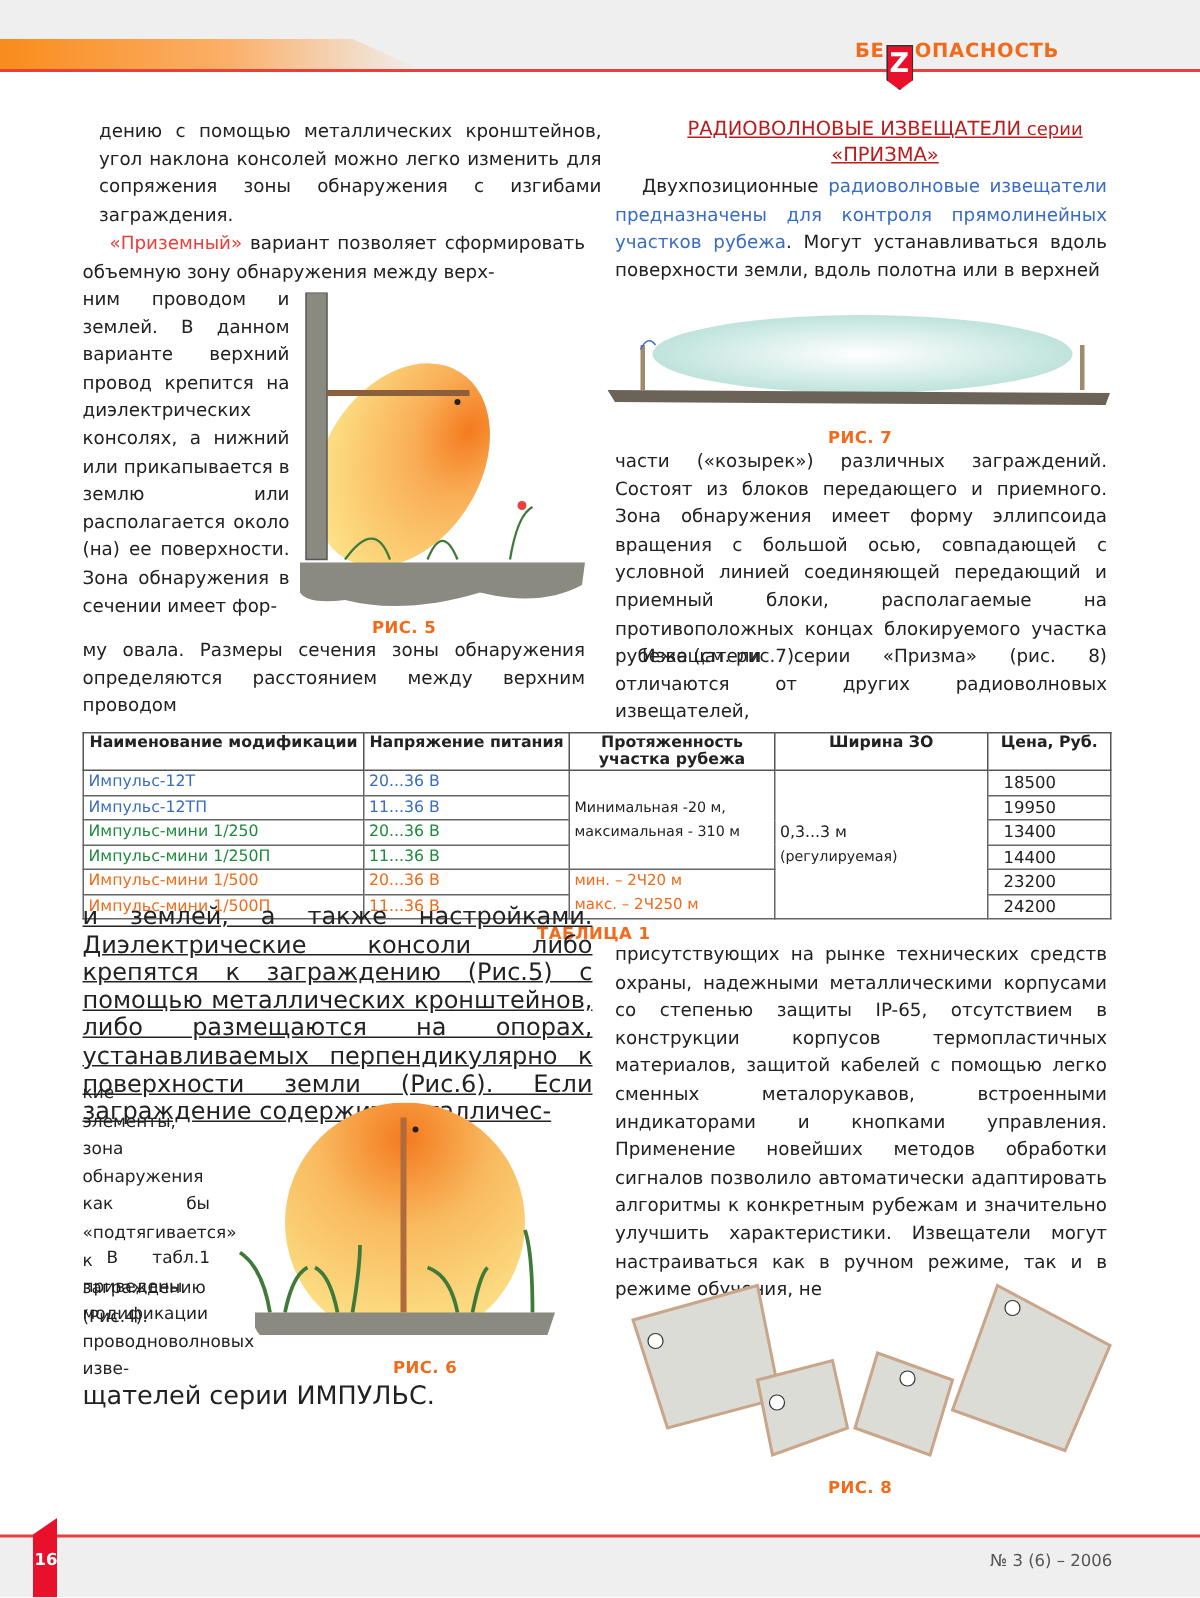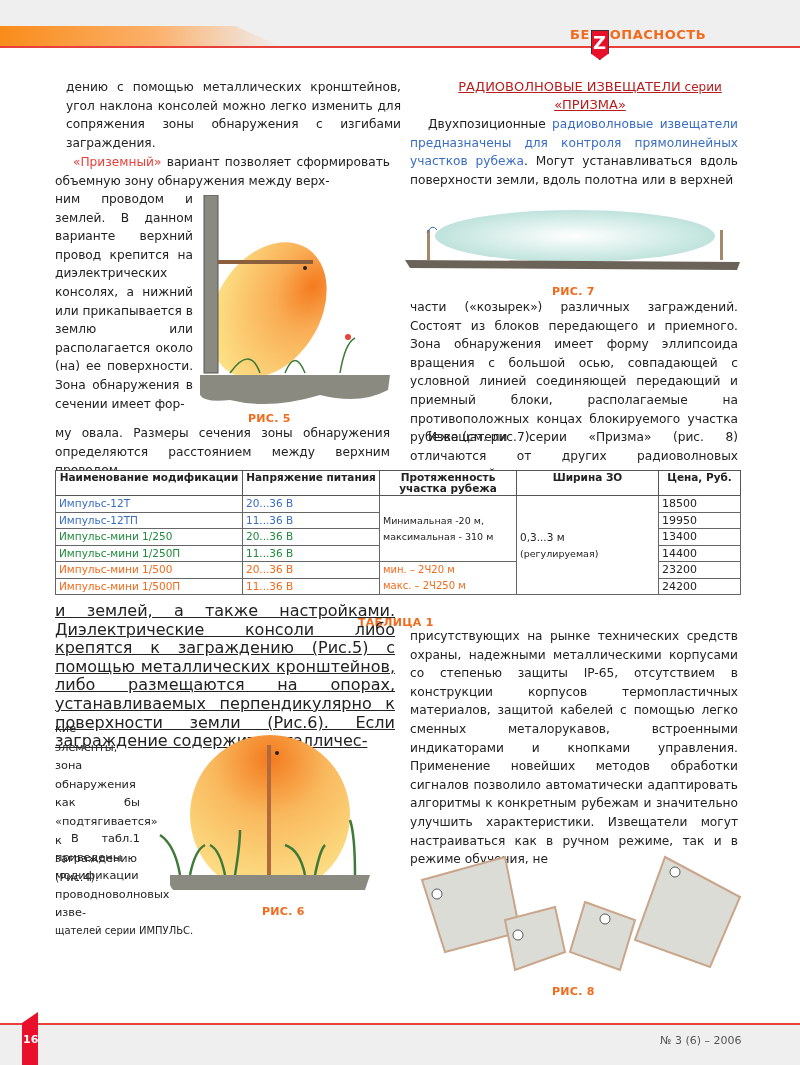--- a/index.html
+++ b/index.html
@@ -8,24 +8,24 @@
   .header-band { position:absolute; left:0; top:26px; width:280px; height:20px; background:linear-gradient(90deg,#f98c1a 0%,#fbb06a 55%,#f3dac4 85%,rgba(239,239,239,0) 100%); clip-path:polygon(0 0,235px 0,280px 100%,0 100%); }
   .header-line { position:absolute; left:0; top:46px; width:800px; height:2px; background:#e8403a; }
   .brand { position:absolute; left:370px; top:27px; font-family:"DejaVu Sans", sans-serif; font-weight:bold; font-size:13px; color:#f26a1b; letter-spacing:0.5px; }
   .brand .z { display:inline-block; width:16px; height:28px; margin:0 1px; vertical-align:-10px; background:#e8102a; color:#fff; text-align:center; font-size:18px; line-height:24px; clip-path:polygon(0 0,100% 0,100% 78%,50% 100%,0 78%); border:1px solid #333; }
   .p { position:absolute; font-size:12.2px; line-height:18.6px; text-align:justify; color:#222; }
   .p span.hl-red { color:#e8403a; }
   .p span.hl-blue { color:#3a6dc2; }
   .heading { position:absolute; left:420px; top:78px; width:340px; text-align:center; color:#b91c1c; font-size:13px; line-height:17px; text-decoration:underline; }
   .heading small { font-size:12px; }
   .cap { position:absolute; font-weight:bold; font-size:11px; color:#f26a1b; letter-spacing:0.3px; }
-  table.t1 { position:absolute; left:55px; top:470px; width:686px; border-collapse:collapse; font-size:10.5px; }
+  table.t1 { position:absolute; left:55px; top:488px; width:686px; border-collapse:collapse; font-size:10.5px; }
   table.t1 th { border:1.5px solid #555; font-weight:bold; font-size:10.5px; line-height:11px; padding:1px 3px; text-align:center; vertical-align:top; background:#fff; }
   table.t1 td { border:1.5px solid #666; padding:0 3px; height:15.5px; line-height:15px; vertical-align:middle; }
-  table.t1 td.price { padding-right:36px; font-size:11px; }
+  table.t1 td.price { text-align:right; padding-right:36px; font-size:11px; }
   .c-blue { color:#3a6dc2; } .c-green { color:#1f8a3c; } .c-orange { color:#f26a1b; }
   .footer { position:absolute; left:0; top:1024px; width:800px; height:41px; background:#efefef; }
   .footer-line { position:absolute; left:0; top:1023px; width:800px; height:2px; background:#e8403a; }
   .pagetab { position:absolute; left:22px; top:1012px; width:16px; height:53px; background:#e8102a; clip-path:polygon(0 11px,100% 0,100% 100%,0 100%); }
   .pagenum { position:absolute; left:23px; top:1033px; font-weight:bold; font-size:11px; color:#fff; }
   .issue { position:absolute; left:660px; top:1034px; font-size:11px; color:#555; }
   .fig { position:absolute; }
 </style>
 </head>
 <body>
@@ -136,21 +136,21 @@
       <td class="c-orange">11...36 В</td>
       <td class="price">24200</td>
     </tr>
   </tbody>
 </table>
 <div class="cap" style="left:358px;top:616px;">ТАБЛИЦА 1</div>
 
 <div class="p" style="left:55px;top:602px;width:340px;font-size:16px;text-decoration:underline;">и землей, а также настройками. Диэлектрические консоли либо крепятся к заграждению (Рис.5) с помощью металлических кронштейнов, либо размещаются на опорах, устанавливаемых перпендикулярно к поверхности земли (Рис.6). Если заграждение содержит металличес-</div>
 <div class="p" style="left:55px;top:720px;width:85px;font-size:11.3px;">кие элементы, зона обнаружения как бы «подтягивается» к заграждению (Рис.4).</div>
 <div class="p" style="left:55px;top:830px;width:85px;font-size:11.3px;text-indent:16px;">В табл.1 приведены модификации проводноволновых изве-</div>
-<div class="p" style="left:55px;top:922px;width:300px;font-size:10px;">щателей серии ИМПУЛЬС.</div>
+<div class="p" style="left:55px;top:922px;width:300px;font-size:17px;">щателей серии ИМПУЛЬС.</div>
 
 <svg class="fig" style="left:155px;top:735px;" width="215" height="155">
   <defs>
     <radialGradient id="g6" cx="0.5" cy="0.15" r="0.9">
       <stop offset="0" stop-color="#f47a1f"></stop>
         <stop offset="0.4" stop-color="#f9b95e"></stop>
         <stop offset="1" stop-color="#fde78e"></stop>
     </radialGradient>
   </defs>
   <circle cx="115" cy="80" r="80" fill="url(#g6)"></circle>

